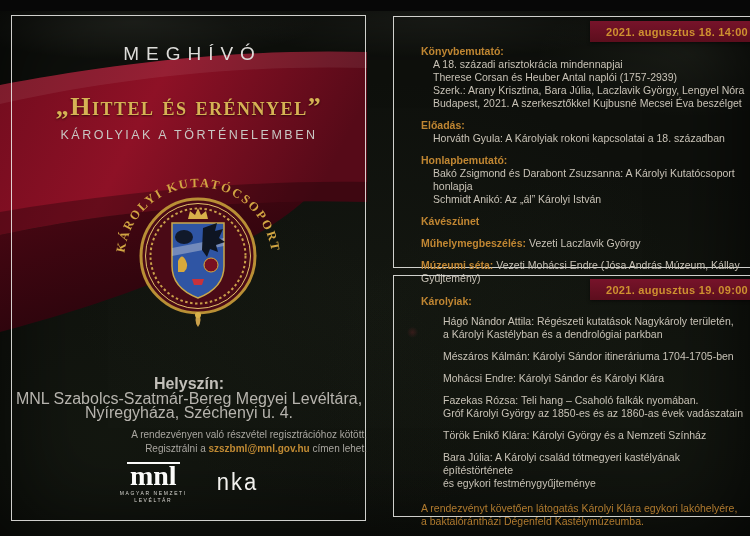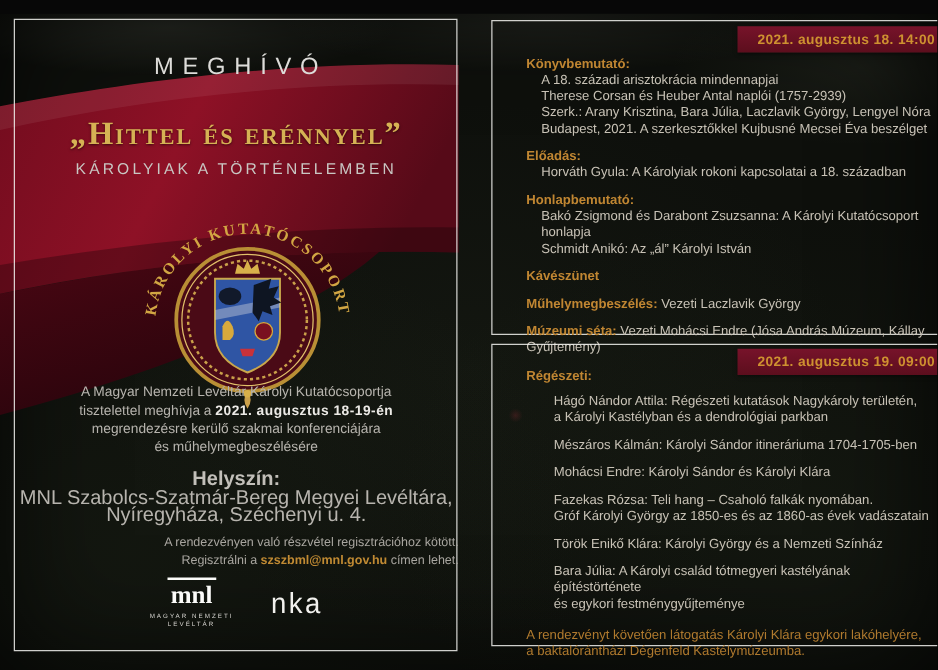--- a/index.html
+++ b/index.html
@@ -49,21 +49,21 @@
   .invite b{color:#eceae6;font-weight:700;letter-spacing:.4px;}
   .venue{position:absolute;left:0;top:362px;width:100%;text-align:center;
     font-size:16px;line-height:14.5px;color:#b7b4ae;}
   .venue .vlabel{font-weight:700;color:#c2bfb9;}
   .reg{position:absolute;left:0;top:413px;width:100%;text-align:right;
     font-size:10px;line-height:13.5px;color:#a9a6a0;}
   .reg .email{color:#c08a33;font-weight:700;}
 
   .logos{position:absolute;left:0;top:447px;width:100%;display:flex;justify-content:center;align-items:center;gap:30px;}
   .mnl{display:flex;flex-direction:column;align-items:center;}
-  .mnl-mark{font-family:"Liberation Serif",serif;font-weight:700;font-size:20px;line-height:22px;
+  .mnl-mark{font-family:"Liberation Serif",serif;font-weight:700;font-size:28px;line-height:22px;
     color:#fbfbf9;border-top:2px solid #fbfbf9;padding:1px 3px 0 3px;}
   .mnl-cap{font-size:5px;letter-spacing:1.6px;color:#d8d6d1;margin-top:3px;text-align:center;line-height:6.5px;}
   .nka-mark{font-size:22px;color:#f2f1ee;letter-spacing:2px;font-weight:400;transform:scaleY(1.05);}
 
   
   .panel{position:absolute;z-index:3;border:1.5px solid rgba(242,242,239,.85);padding-left:17px;}
   .panel1{left:393px;top:16px;width:346px;height:250px;}
   .panel2{left:393px;top:275px;width:346px;height:240px;}
   .badge{position:absolute;right:-5px;height:21px;display:flex;align-items:center;
     padding:0 14px 0 16px;background:linear-gradient(180deg,#77132a 0%,#5c0e1d 100%);
@@ -133,26 +133,20 @@
       <circle cx="103" cy="112" r="7" fill="#7a1020" stroke="#d8a93c" stroke-width="1"></circle>
       <path d="M84,126 h12 l-2,6 h-8 z" fill="#c8323a"></path>
 
       <path d="M90,160 q-5,7 0,14 q5,-7 0,-14" fill="#caa04a"></path>
       <circle cx="90" cy="162" r="3" fill="#d8b04a"></circle>
       <text font-family="Liberation Serif, serif" font-size="12.5" font-weight="bold" fill="#d2a643" letter-spacing="2">
         <textPath href="#sealArc" startOffset="50%" text-anchor="middle">KÁROLYI KUTATÓCSOPORT</textPath>
       </text>
     </svg>
 
-    <div class="invite">
-      <span>A Magyar Nemzeti Levéltár Károlyi Kutatócsoportja</span><br>
-      <span>tisztelettel meghívja a </span><b>2021. augusztus 18-19-én</b><br>
-      <span>megrendezésre kerülő szakmai konferenciájára</span><br>
-      <span>és műhelymegbeszélésére</span>
-    </div>
 
     <div class="venue">
       <span class="vlabel">Helyszín:</span><br>
       <span>MNL Szabolcs-Szatmár-Bereg Megyei Levéltára,</span><br>
       <span>Nyíregyháza, Széchenyi u. 4.</span>
     </div>
 
     <div class="reg">
       <span>A rendezvényen való részvétel regisztrációhoz kötött.</span><br>
       <span>Regisztrálni a </span><span class="email">szszbml@mnl.gov.hu</span><span> címen lehet.</span>
@@ -197,21 +191,21 @@
       </div>
       <div class="sec">
         <span class="inline-h">Múzeumi séta:</span><span> Vezeti Mohácsi Endre (Jósa András Múzeum, Kállay Gyűjtemény)</span>
       </div>
     </div>
   </div>
 
   <div class="panel panel2">
     <div class="badge">2021. augusztus 19. 09:00</div>
     <div class="p-content">
-      <div class="sec-h" style="margin-bottom:7px;">Régészeti:</div>
+      <div class="sec-h" style="margin-bottom:7px;">Károlyiak:</div>
       <div class="talk ml">Hágó Nándor Attila: Régészeti kutatások Nagykároly területén,
 a Károlyi Kastélyban és a dendrológiai parkban</div>
       <div class="talk ml">Mészáros Kálmán: Károlyi Sándor itineráriuma 1704-1705-ben</div>
       <div class="talk ml">Mohácsi Endre: Károlyi Sándor és Károlyi Klára</div>
       <div class="talk ml">Fazekas Rózsa: Teli hang – Csaholó falkák nyomában.
 Gróf Károlyi György az 1850-es és az 1860-as évek vadászatain</div>
       <div class="talk ml">Török Enikő Klára: Károlyi György és a Nemzeti Színház</div>
       <div class="talk ml">Bara Júlia: A Károlyi család tótmegyeri kastélyának építéstörténete
 és egykori festménygyűjteménye</div>
       <div class="p2-footer ml">A rendezvényt követően látogatás Károlyi Klára egykori lakóhelyére,

